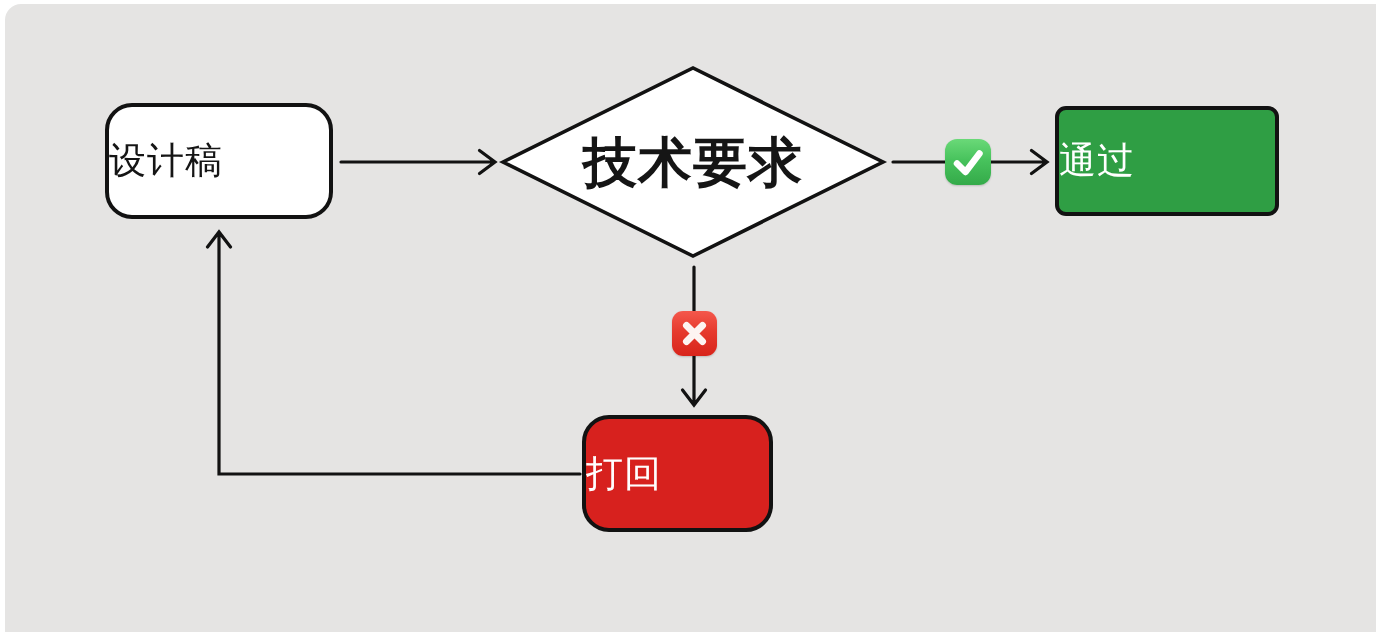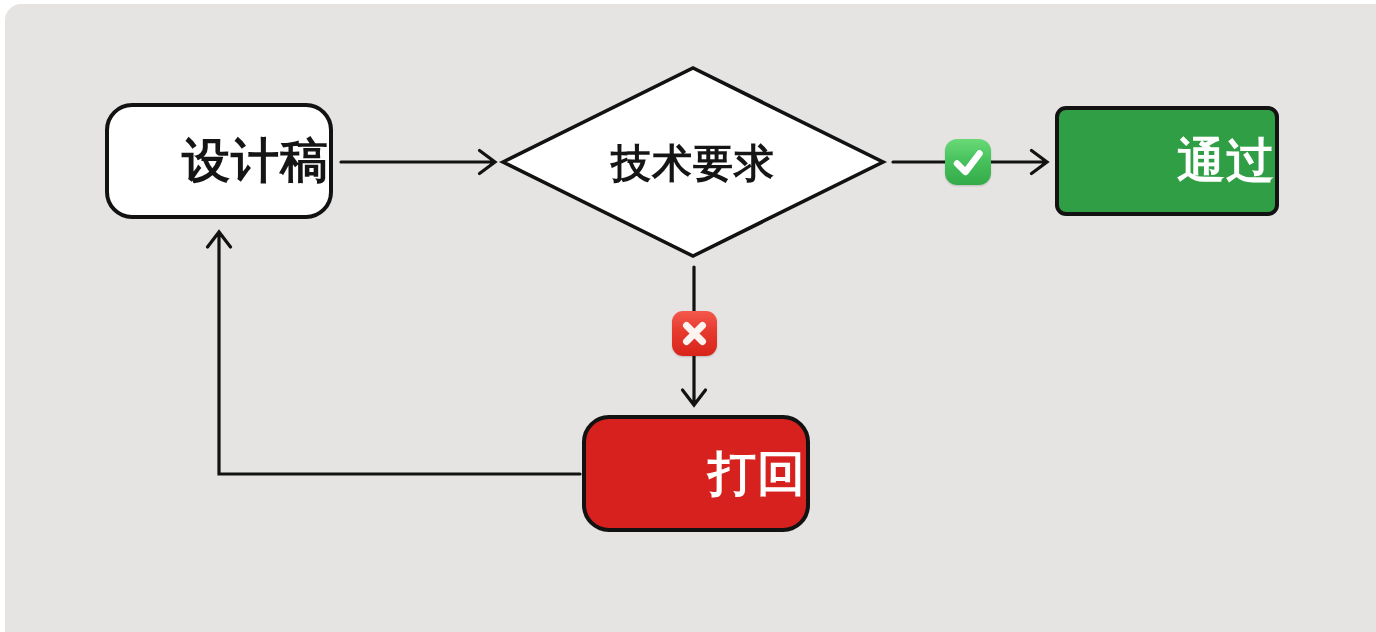--- a/index.html
+++ b/index.html
@@ -24,56 +24,56 @@
   svg.edge-layer {
     position: absolute;
     left: 0; top: 0;
     width: 1376px; height: 632px;
     overflow: visible;
   }
   .node {
     position: absolute;
     display: flex;
     align-items: center;
-    justify-content: flex-end;
+    justify-content: flex-start;
     border: 4px solid #121212;
-    font-weight: 700;
-    font-size: 48px;
+    font-weight: 400;
+    font-size: 37px;
     letter-spacing: 1px;
     color: #151515;
   }
   .node-design {
     left: 105px; top: 103px;
     width: 228px; height: 116px;
     background: #ffffff;
     border-radius: 27px;
   }
   .node-pass {
     left: 1055px; top: 106px;
     width: 224px; height: 110px;
     background: #2f9e44;
     border-radius: 11px;
     color: #ffffff;
   }
   .node-reject {
     left: 582px; top: 415px;
-    width: 228px; height: 117px;
+    width: 191px; height: 117px;
     background: #d7211e;
     border-radius: 27px;
     color: #ffffff;
   }
   .decision-label {
     position: absolute;
     left: 573px; top: 141px;
     width: 240px; height: 44px;
     display: flex;
     align-items: center;
     justify-content: center;
     font-weight: 700;
-    font-size: 40px;
+    font-size: 54px;
     letter-spacing: 1px;
     color: #151515;
     pointer-events: none;
   }
   .badge {
     position: absolute;
     display: flex;
     align-items: center;
     justify-content: center;
     box-shadow: 0 1px 2px rgba(0,0,0,0.18);

